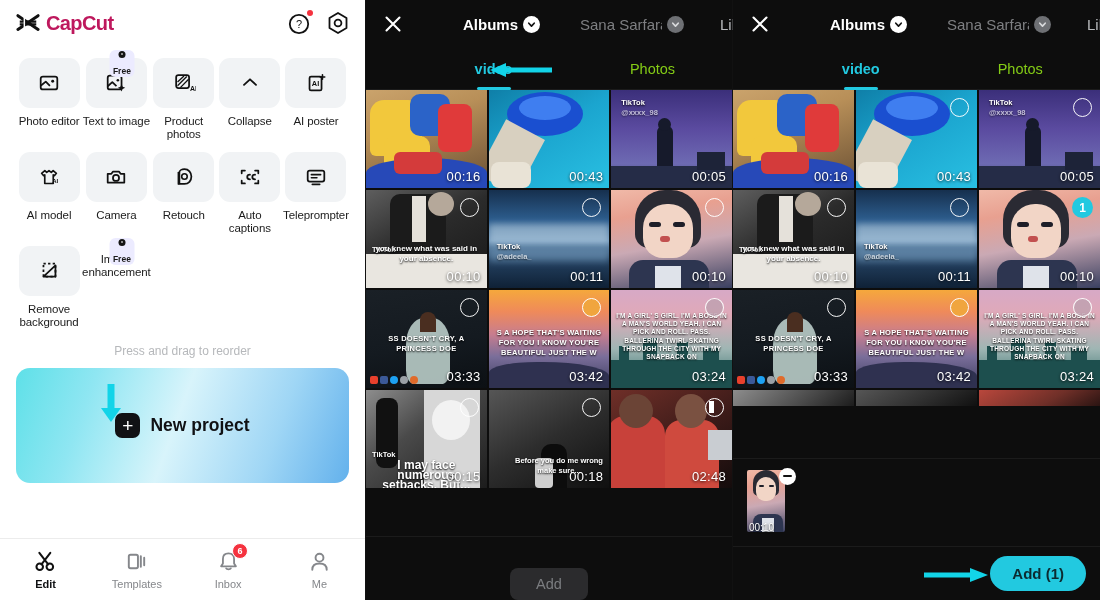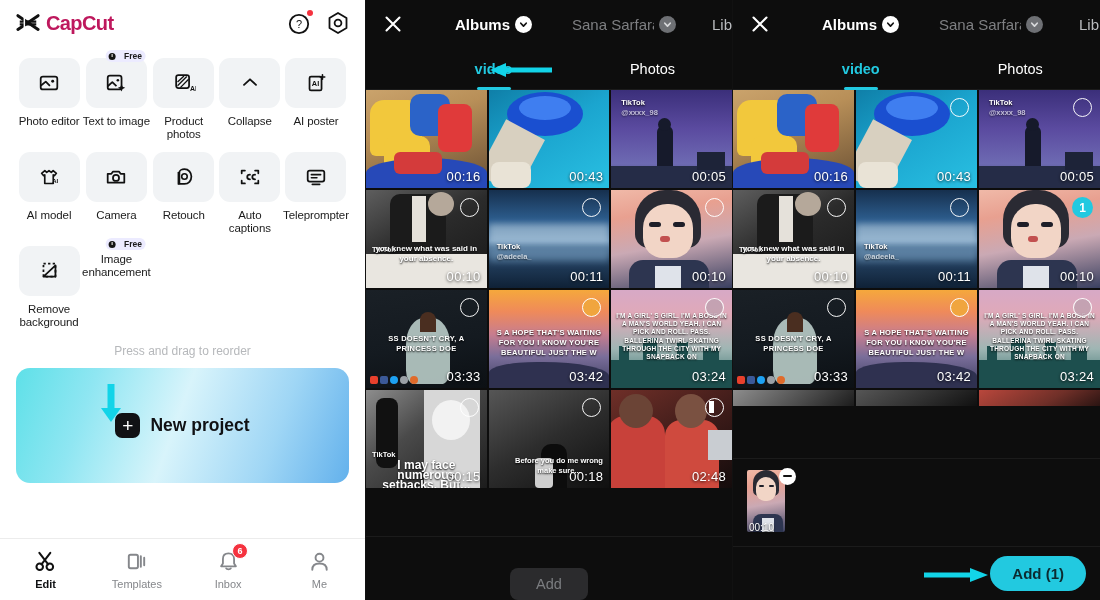--- a/index.html
+++ b/index.html
@@ -46,20 +46,21 @@
   .tool-label {
     margin-top: 7px; font-size: 11.5px; color: #1b1b1b; text-align: center;
     line-height: 12.5px; letter-spacing: -0.1px;
   }
   .free-badge {
     position: absolute; top: 0px; left: 50%; transform: translateX(-26%);
     background: #ecebff; color: #1a1a1a; font-size: 8.5px; font-weight: bold;
     border-radius: 6px; padding: 1px 4px 1px 3px;
     display: flex; align-items: center; gap: 8px; z-index: 3;
     white-space: nowrap;
+    flex-direction: column;
   }
   .free-badge .clockdot {
     width: 7px; height: 7px; border-radius: 50%; background: #141414;
     position: relative; flex: 0 0 auto;
   }
   .free-badge .clockdot::after {
     content: ""; position: absolute; left: 3px; top: 1.5px;
     width: 1px; height: 2.5px; background: #fff;
   }
   .reorder-hint {
@@ -105,21 +106,21 @@
 
   
   .picker {
     width: 367px; height: 600px; background: #0d0d0d;
     display: flex; flex-direction: column; position: relative;
     border-right: 1px solid #111;
   }
   .picker:last-child { border-right: none; width: 367px; }
   .pk-header {
     height: 48px; display: flex; align-items: center;
-    padding: 0 10px 0 14px; flex: 0 0 auto; gap: 0;
+    padding: 0 10px 0 14px; flex: 0 0 auto; gap: 8px;
   }
   .pk-close { width: 26px; height: 26px; cursor: pointer; flex: 0 0 auto; }
   .pk-tabs-top { display: flex; align-items: center; flex: 1 1 auto; }
   .pk-toptab {
     display: flex; align-items: center; gap: 5px; cursor: pointer;
     font-size: 15px; padding: 0 4px;
   }
   .pk-toptab.albums { color: #fff; font-weight: bold; margin-left: 45px; }
   .pk-toptab.user { color: #7e7f82; margin-left: 32px; max-width: 120px; }
   .pk-toptab.user .u-name {
@@ -137,21 +138,21 @@
   .pk-subtabs {
     height: 42px; display: flex; align-items: center; flex: 0 0 auto;
     position: relative; border-bottom: 1px solid #1b1b1b; padding-left: 48px;
   }
   .subtab {
     flex: 1 1 0; text-align: center; font-size: 14.5px; cursor: pointer;
     position: relative; height: 42px; display: flex;
     align-items: center; justify-content: center;
   }
   .subtab.active { color: #22c9e0; font-weight: bold; }
-  .subtab.inactive { color: #ffffff; }
+  .subtab.inactive { color: #84cc16; }
   .subtab.active::after {
     content: ""; position: absolute; bottom: 0; left: 50%;
     transform: translateX(-50%); width: 34px; height: 3px;
     background: #22c9e0; border-radius: 2px;
   }
   .subtab-arrow { position: absolute; left: 122px; top: 12px; }
 
   
   .clip-grid {
     flex: 1 1 auto; display: grid; grid-template-columns: repeat(3, 1fr);

